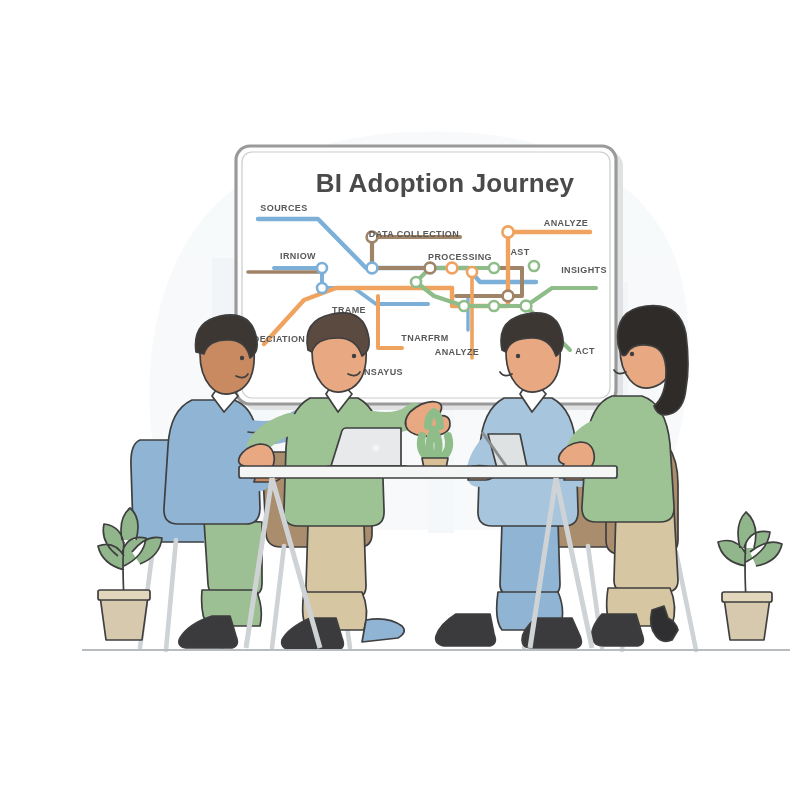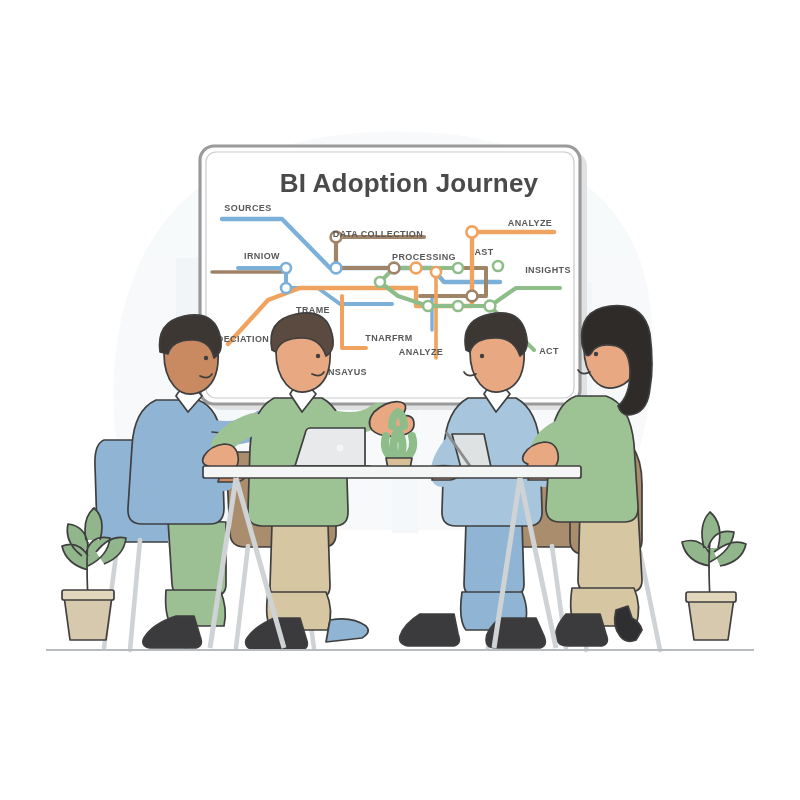--- a/index.html
+++ b/index.html
@@ -1,18 +1,18 @@
 <!DOCTYPE html>
 <html><head>
 <meta charset="utf-8">
 <style>
   html,body{margin:0;padding:0;background:#ffffff;}
   body{width:800px;height:800px;overflow:hidden;
        font-family:"Liberation Sans","DejaVu Sans",sans-serif;}
-  #stage{position:relative;width:688px;height:800px;background:#ffffff;}
+  #stage{position:relative;width:688px;height:800px;background:#ffffff;margin-left:36px;}
   svg#scene{display:block;width:800px;height:800px;}
   .ttl{font-family:"Liberation Sans","DejaVu Sans",sans-serif;font-weight:bold;
        font-size:26px;fill:#4a4a4a;letter-spacing:.2px;}
   .lbl{font-family:"Liberation Sans","DejaVu Sans",sans-serif;font-weight:bold;
        font-size:9px;fill:#585858;letter-spacing:.4px;}
 </style>
 </head>
 <body>
 
 <div id="stage">

